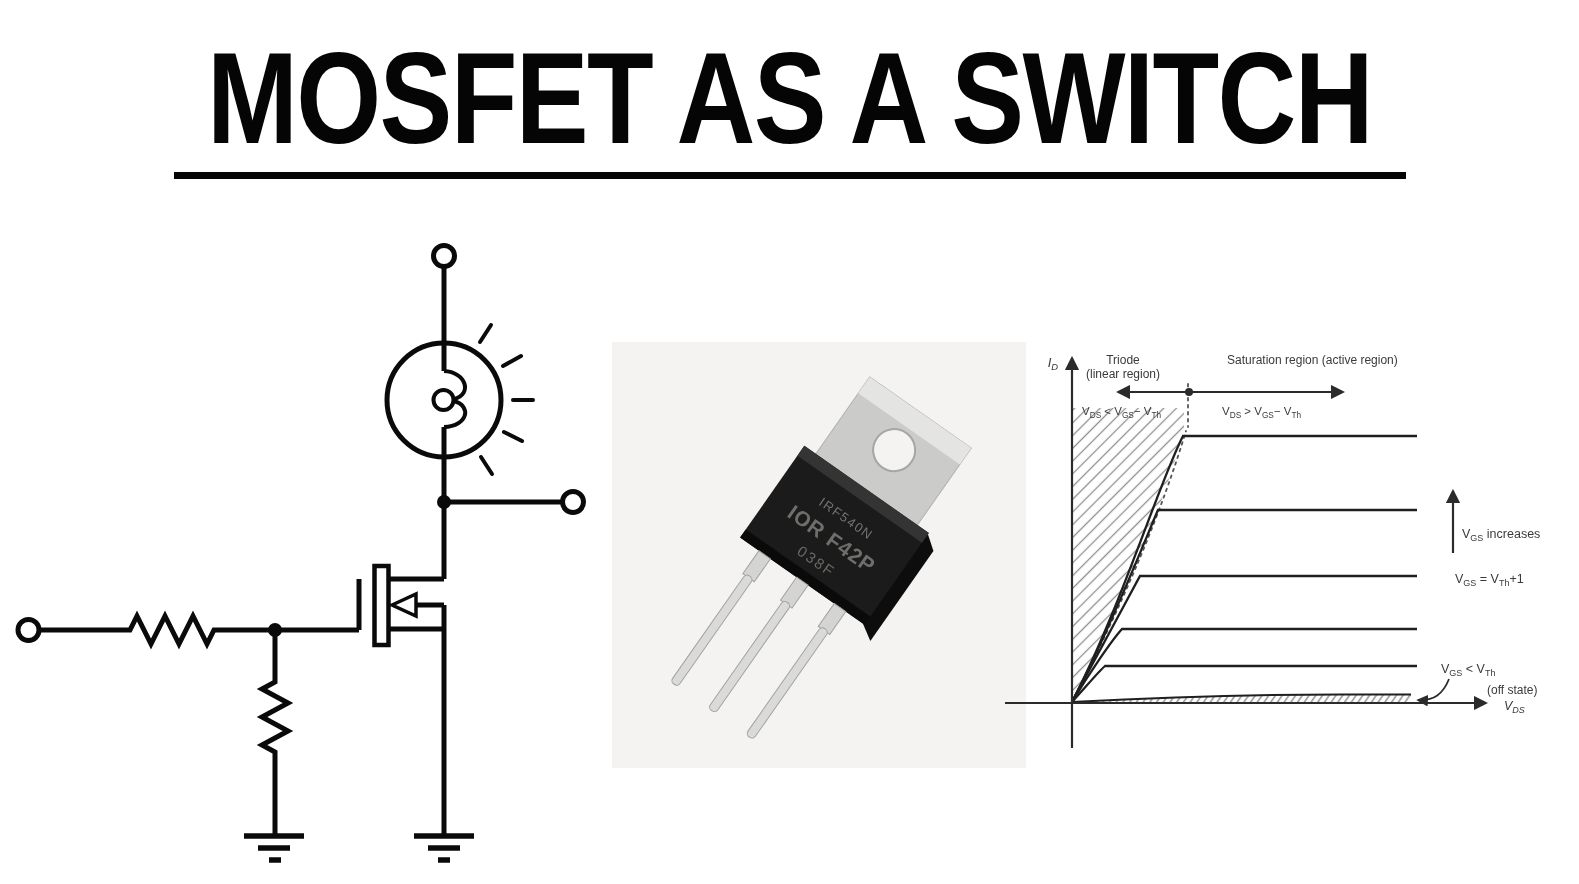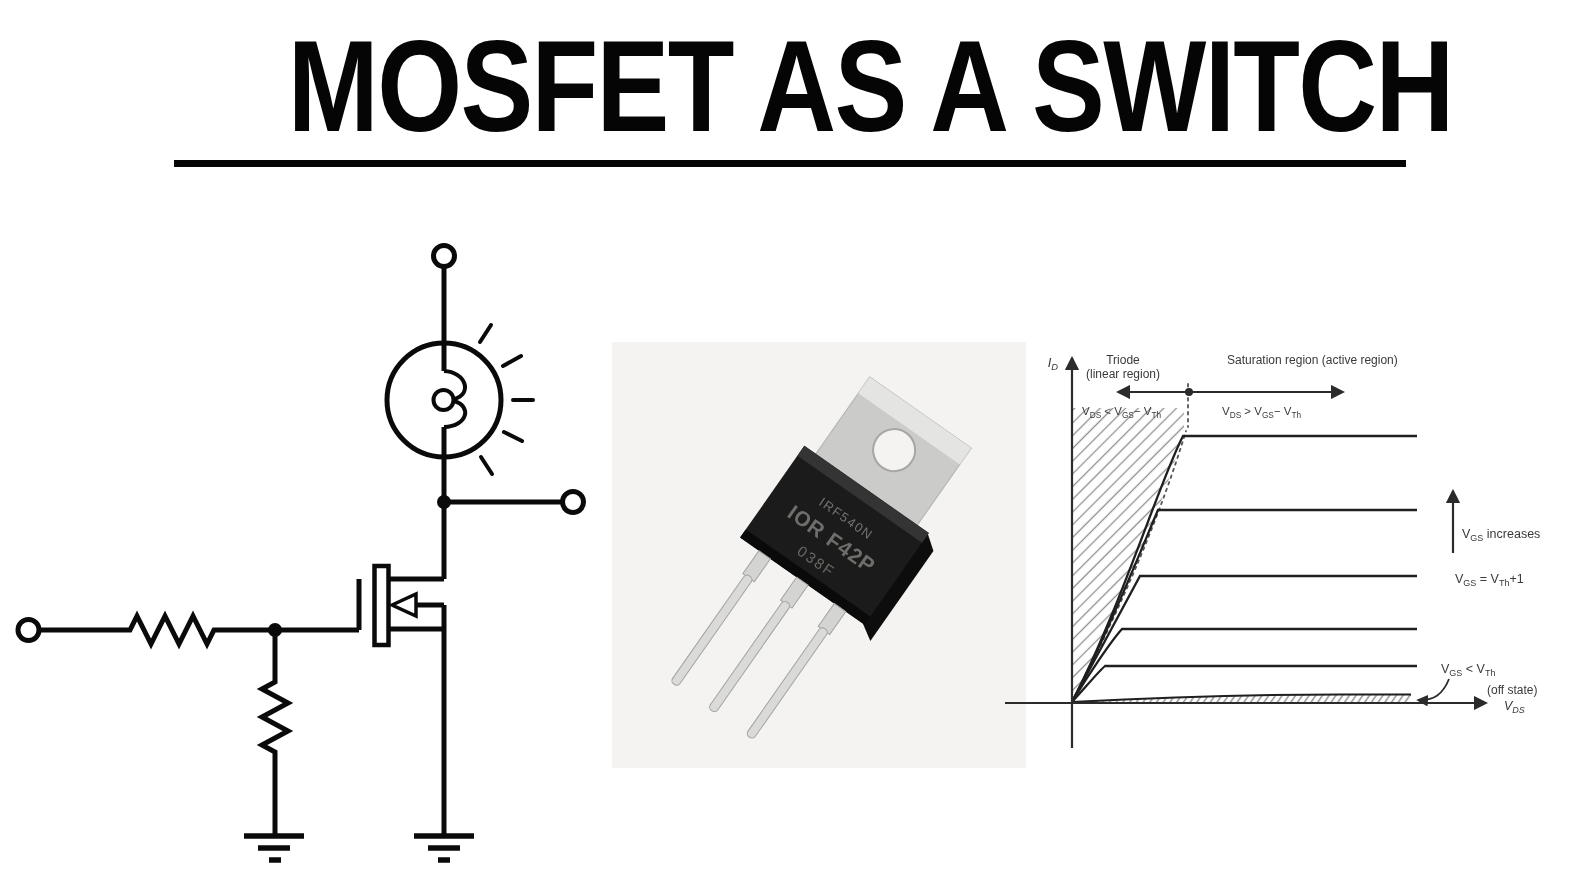--- a/index.html
+++ b/index.html
@@ -1,20 +1,20 @@
 <!DOCTYPE html>
 <html><head>
 <meta charset="utf-8">
 <style>
   html,body{margin:0;padding:0;}
   body{
     width:1579px;height:884px;position:relative;background:#ffffff;
     font-family:"Liberation Sans", sans-serif;overflow:hidden;
   }
-  .title-wrap{position:absolute;left:0;top:20px;width:1579px;text-align:right;}
+  .title-wrap{position:absolute;left:0;top:32px;width:1579px;text-align:center;}
   .title-wrap h1{
     margin:0;font-weight:bold;font-size:130px;line-height:1.02;color:#050505;
     letter-spacing:-2px;transform:scaleX(.84);transform-origin:50% 50%;
     font-family:"Liberation Sans", sans-serif;white-space:nowrap;
   }
   .title-underline{margin:7px auto 0;width:1232px;height:7px;background:#050505;}
   svg{position:absolute;}
   #circuit-svg{left:0;top:230px;}
   #photo-svg{left:600px;top:330px;}
   #graph-svg{left:995px;top:295px;}

